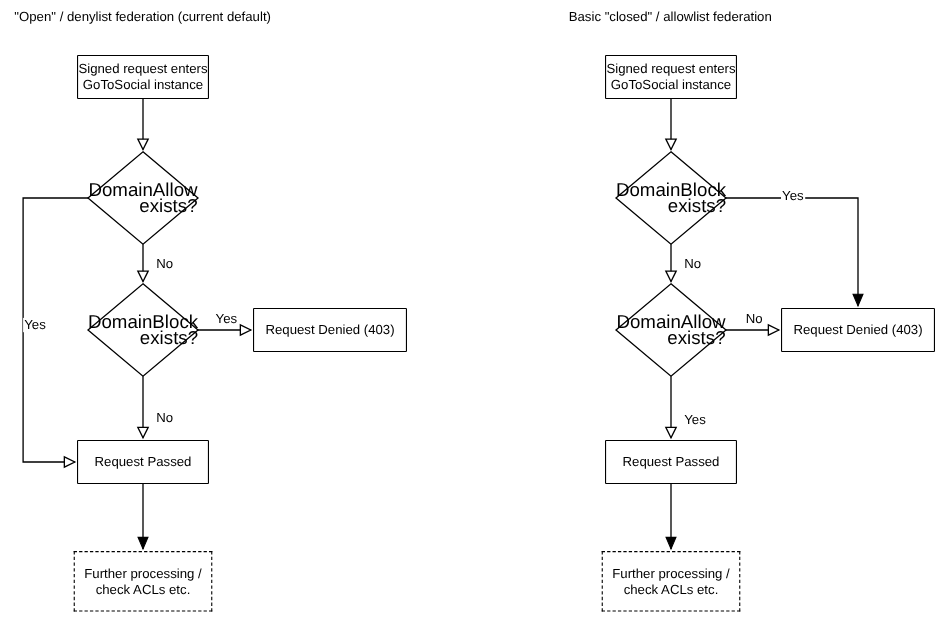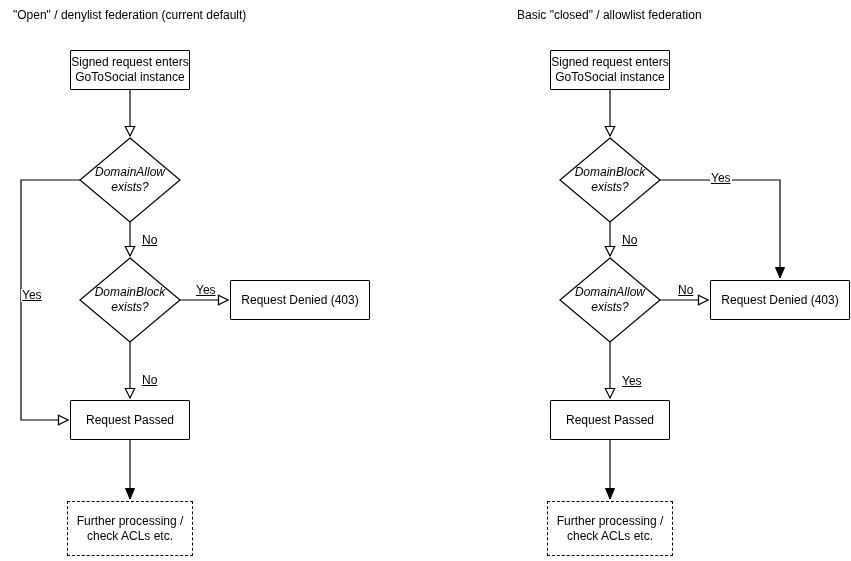--- a/index.html
+++ b/index.html
@@ -30,35 +30,33 @@
     box-sizing: border-box;
     background: #ffffff;
   }
   .box { border: 1px solid #000000; border-radius: 1px; }
   .dashed-box { border: 1px dashed #000000; border-radius: 0; }
   .diamond-label {
     position: absolute;
     display: flex;
     align-items: center;
     justify-content: center;
-    text-align: center;
-    font-size: 12px;
+    text-align: right;
+    font-size: 17px;
     line-height: 15px;
     white-space: pre-line;
     background: transparent;
-    font-style: italic;
   }
   .edge-label {
     position: absolute;
     font-size: 12px;
     line-height: 13px;
     background: #ffffff;
     padding: 0 1px;
     white-space: nowrap;
-    text-decoration: underline;
   }
   svg.wires { position: absolute; left: 0; top: 0; }
 </style>
 </head>
 <body>
 
 <svg class="wires" width="851" height="561" viewBox="0 0 851 561">
   <defs>
     <marker id="open-arrow" markerWidth="13" markerHeight="13" refX="11" refY="6.5" orient="auto" markerUnits="userSpaceOnUse">
       <path d="M1.5,1.8 L11,6.5 L1.5,11.2 Z" fill="#ffffff" stroke="#000000" stroke-width="1.2"></path>

